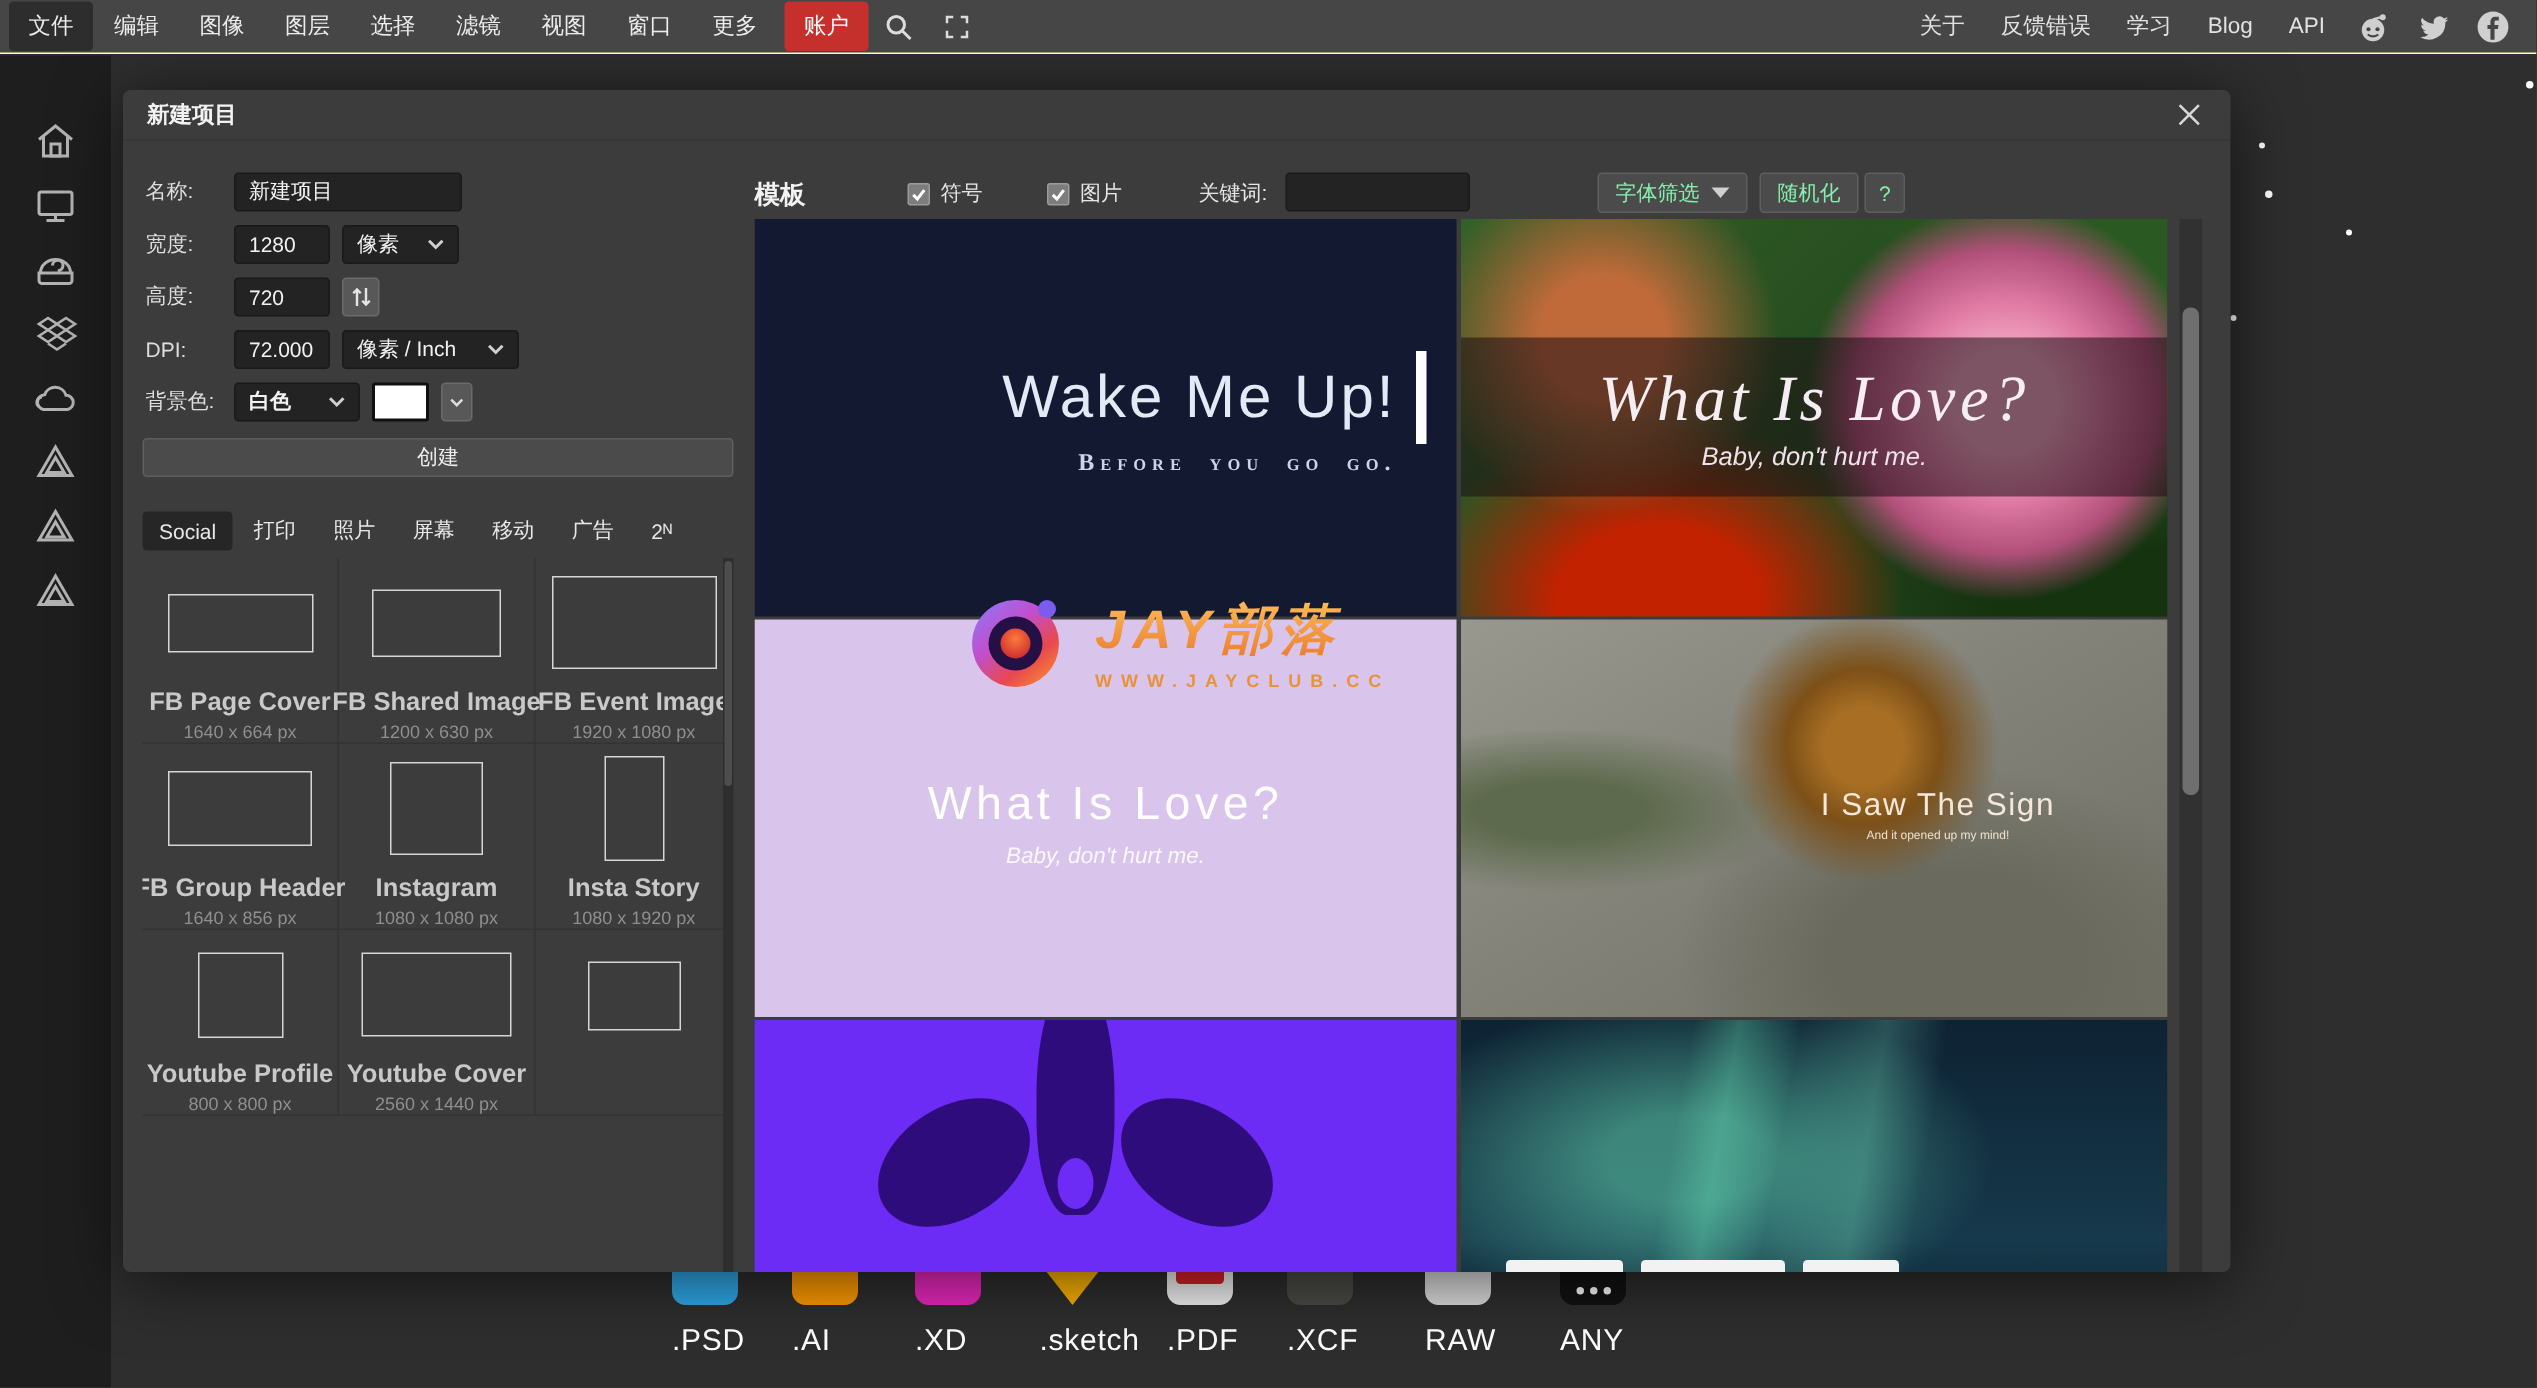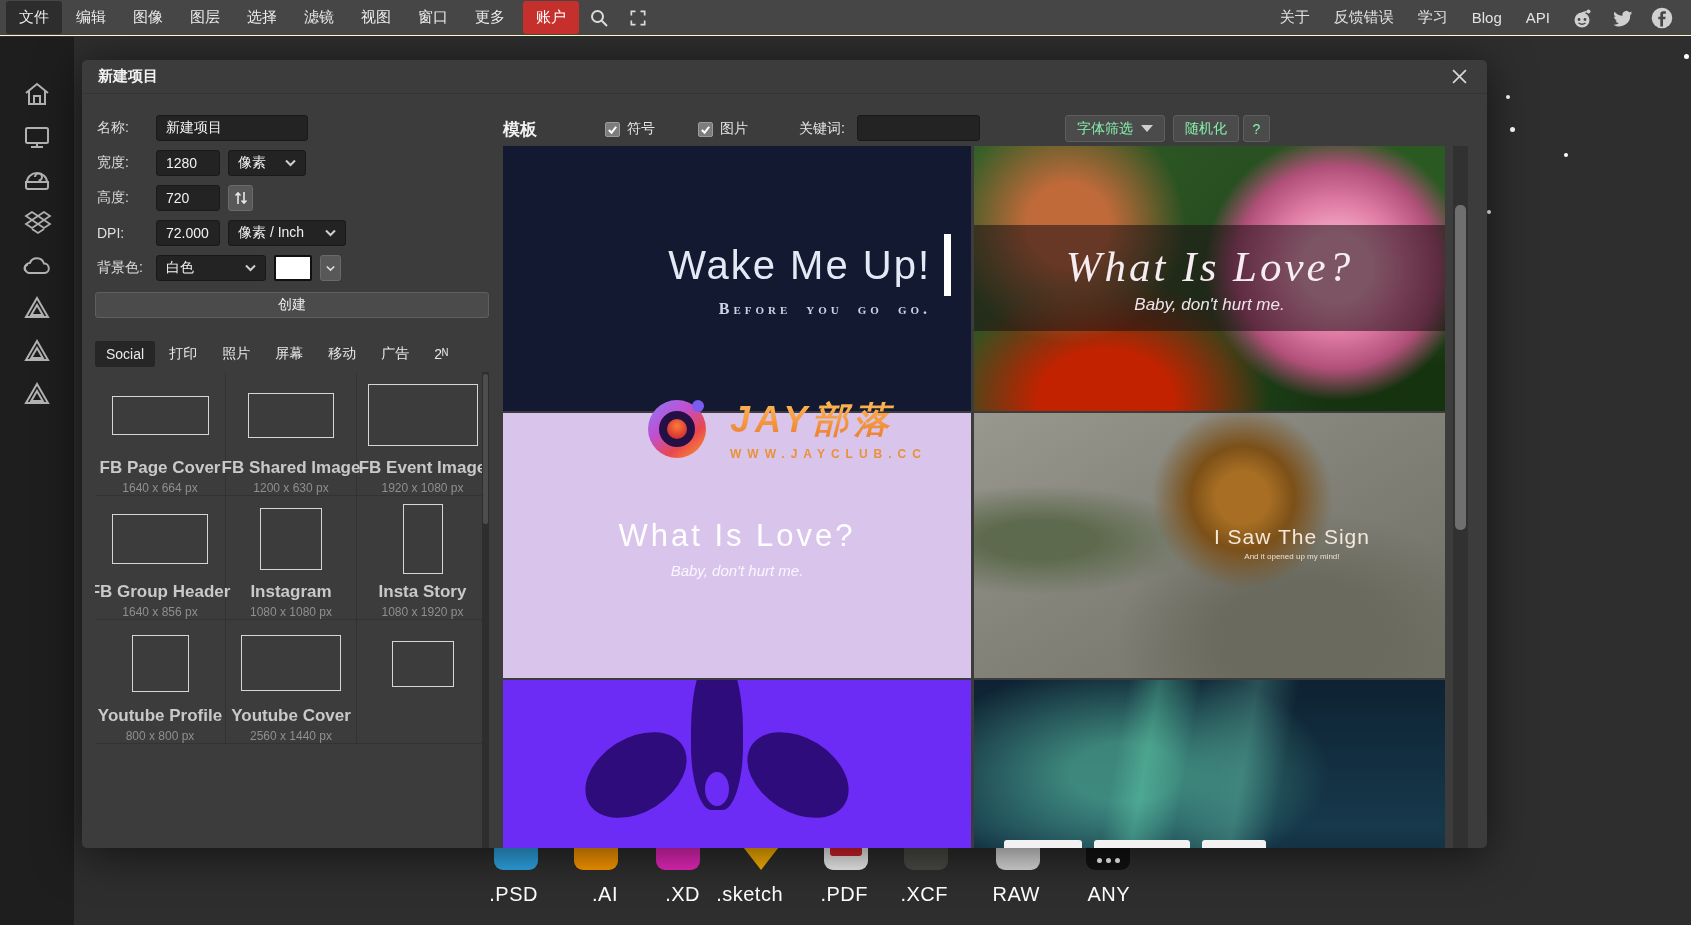--- a/index.html
+++ b/index.html
@@ -32,21 +32,21 @@
     position:absolute; left:0; top:37px; bottom:0; width:74px;
     background:#1e1e1e; z-index:10;
     display:flex; flex-direction:column; align-items:center;
     padding-top:42px; gap:13px;
   }
   .side-icon { width:34px; height:30px; display:flex; align-items:center; justify-content:center; opacity:.85; }
 
   .star { position:absolute; background:#ffffff; border-radius:50%; z-index:6; }
 
   
-  .fmt-item { position:absolute; top:826px; width:90px; display:flex; flex-direction:column; align-items:flex-end; z-index:5; }
+  .fmt-item { position:absolute; top:826px; width:90px; display:flex; flex-direction:column; align-items:flex-start; z-index:5; }
   .fmt-icon { width:44px; height:44px; border-radius:9px; position:relative; }
   .fmt-icon.diamond { border-radius:0; clip-path:polygon(50% 0,100% 36%,50% 100%,0 36%); }
   .fmt-icon .pdf-band { position:absolute; left:6px; right:6px; top:16px; height:14px; background:#d8232a; border-radius:3px; }
   .fmt-icon .any-dots { position:absolute; bottom:7px; left:0; right:0; display:flex; justify-content:center; gap:4px; }
   .fmt-icon .any-dots i { width:5px; height:5px; border-radius:50%; background:#fff; }
   .fmt-label { margin-top:13px; font-size:20px; color:#ffffff; letter-spacing:.5px; }
 
   
   #dialog {
     position:absolute; left:82px; top:60px; width:1405px; height:788px;
@@ -378,21 +378,21 @@
     <input class="tinput" style="width: 64px;" value="72.000">
     <div class="sel" style="width:118px;">
       <span>像素 / Inch</span>
       <svg width="11" height="8" viewBox="0 0 11 8" fill="none" stroke="#cfcfcf" stroke-width="2" style="margin-left:auto;">
           <polyline points="1,1.5 5.5,6 10,1.5"></polyline>
         </svg>
     </div>
   </div>
   <div class="form-row" style="top:195px;">
     <div class="form-label">背景色:</div>
-    <div class="sel" style="width:110px; margin-left:0;">
+    <div class="sel" style="width:84px; margin-left:0;font-weight:bold;">
       <span>白色</span>
       <svg width="11" height="8" viewBox="0 0 11 8" fill="none" stroke="#cfcfcf" stroke-width="2" style="margin-left:auto;">
           <polyline points="1,1.5 5.5,6 10,1.5"></polyline>
         </svg>
     </div>
     <div class="swatch" style="background:#ffffff;"></div>
     <div class="mini-btn" style="width:21px;">
       <svg width="9" height="7" viewBox="0 0 11 8" fill="none" stroke="#dedede" stroke-width="2">
           <polyline points="1,1.5 5.5,6 10,1.5"></polyline>
         </svg>

